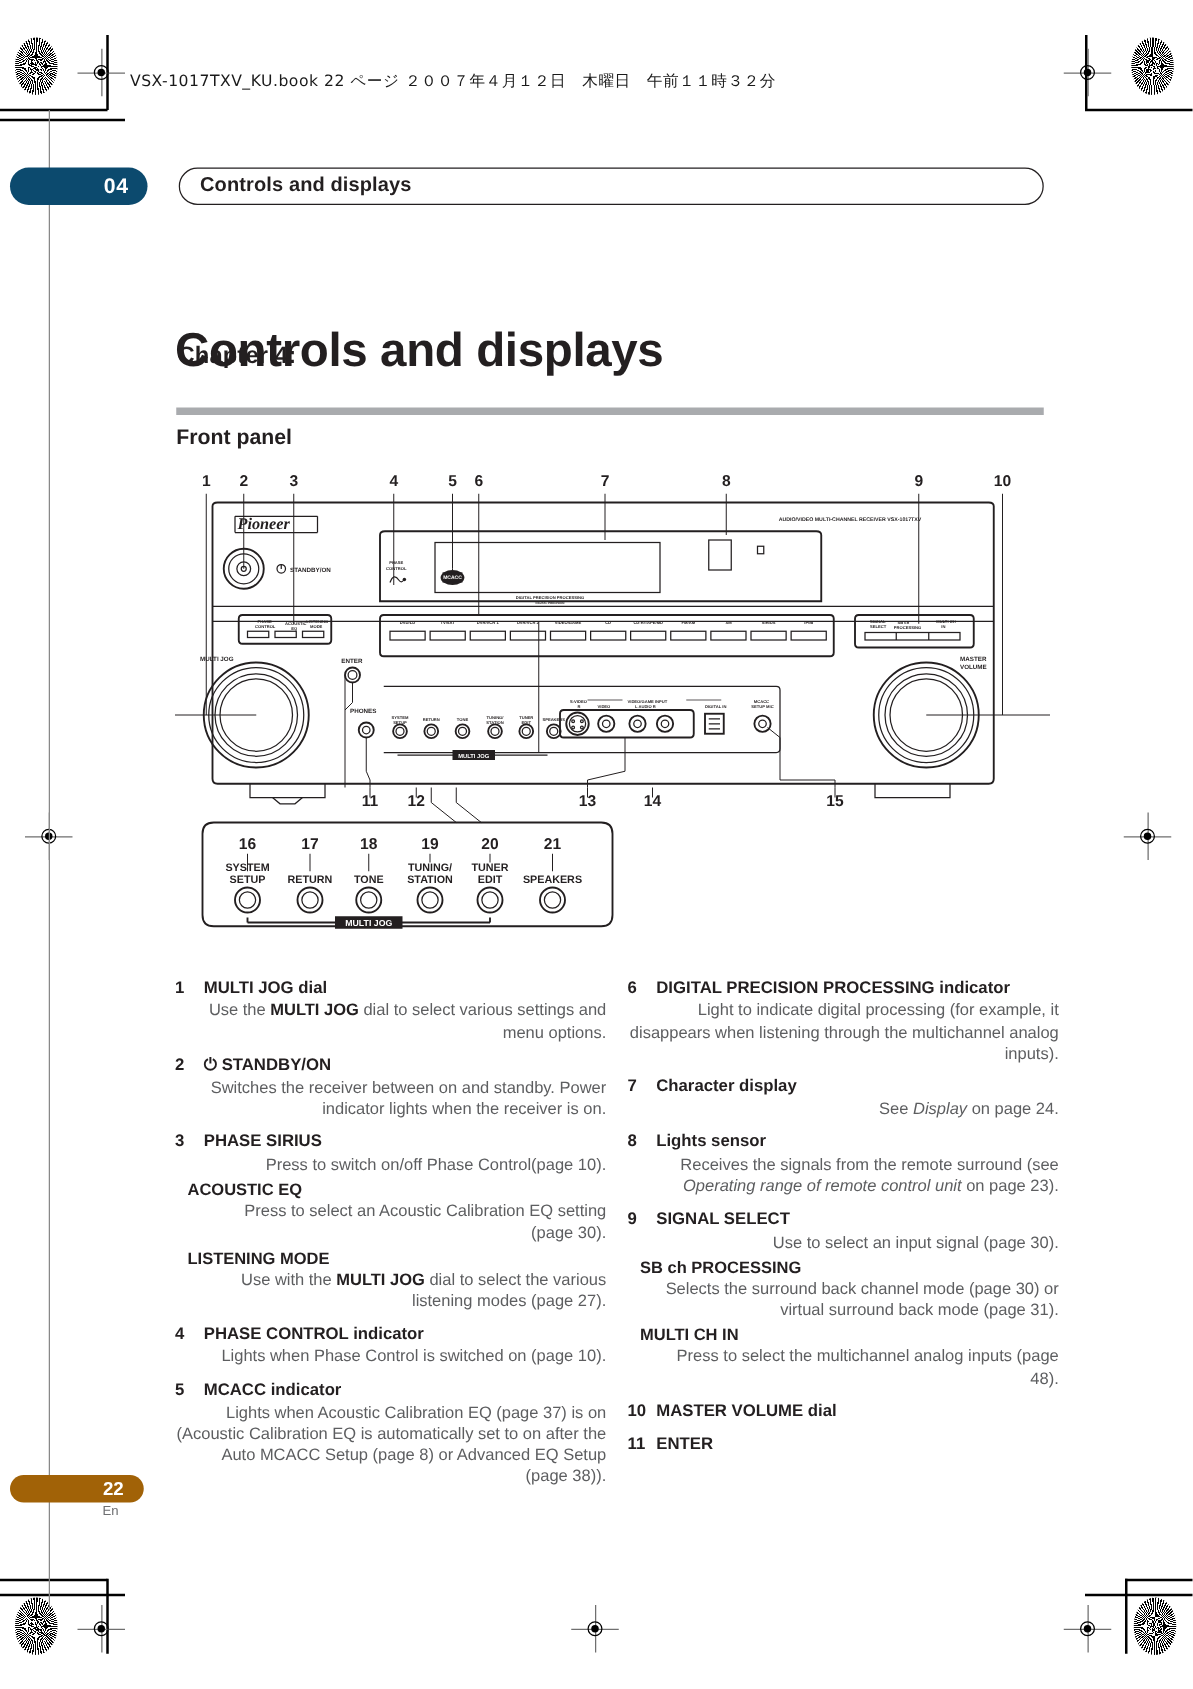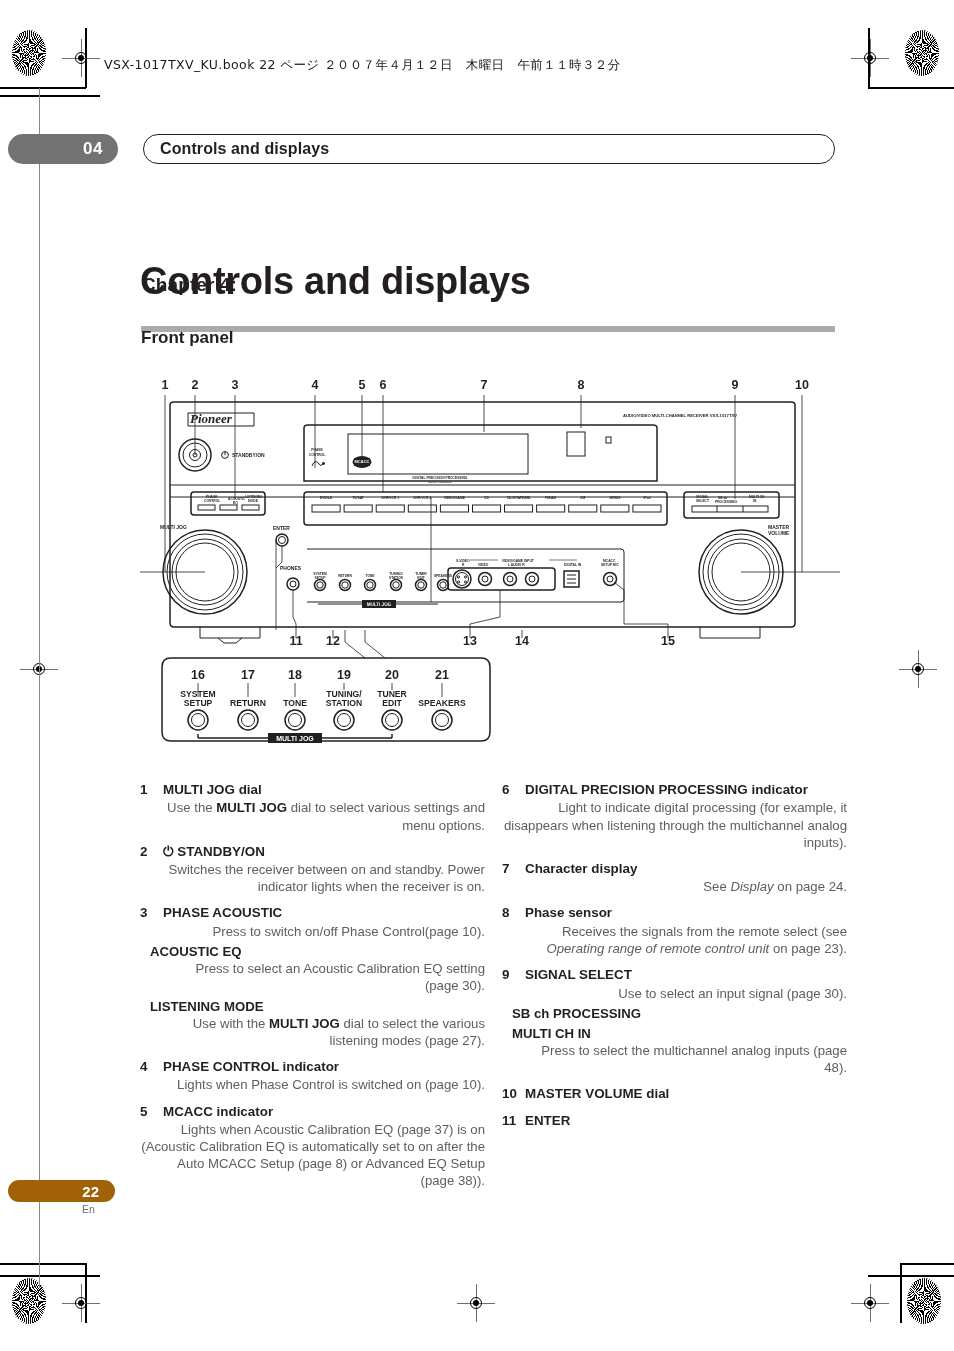--- a/index.html
+++ b/index.html
@@ -78,21 +78,21 @@
     font-family: "DejaVu Sans", sans-serif;
   }
 
   
   .chapter-tab {
     position: absolute;
     left: 8px;
     top: 134px;
     width: 110px;
     height: 30px;
-    background: #737373;
+    background: #0c4a6e;
     border-radius: 15px;
     color: #ffffff;
     font-weight: bold;
     font-size: 17px;
     display: flex;
     align-items: center;
     justify-content: flex-end;
     padding-right: 15px;
     box-sizing: border-box;
     letter-spacing: 0.5px;
@@ -138,21 +138,21 @@
     position: absolute;
     left: 141px;
     top: 326px;
     width: 694px;
     height: 6px;
     background: #a9abae;
   }
   .section-title {
     position: absolute;
     left: 141px;
-    top: 328px;
+    top: 340px;
     font-size: 17px;
     font-weight: bold;
   }
 
   
   .figure {
     position: absolute;
     left: 140px;
     top: 372px;
     width: 700px;
@@ -620,21 +620,21 @@
     <div class="item">
       <div class="item-head">
         <span class="item-num">2</span>
         <span class="item-title">⏻ STANDBY/ON</span>
       </div>
       <div class="para"><span>Switches the receiver between on and standby. Power indicator lights when the receiver is on.</span></div>
     </div>
     <div class="item">
       <div class="item-head">
         <span class="item-num">3</span>
-        <span class="item-title">PHASE ACOUSTIC</span>
+        <span class="item-title">PHASE SIRIUS</span>
       </div>
       <div class="para ind"><span>Press to switch on/off Phase Control(page 10).</span></div>
       <div class="subhead">ACOUSTIC EQ</div>
       <div class="para ind"><span>Press to select an Acoustic Calibration EQ setting (page 30).</span></div>
       <div class="subhead">LISTENING MODE</div>
       <div class="para ind"><span>Use with the </span><span class="b">MULTI JOG</span><span> dial to select the various listening modes (page 27).</span></div>
     </div>
     <div class="item">
       <div class="item-head">
         <span class="item-num">4</span>
@@ -661,31 +661,32 @@
     <div class="item">
       <div class="item-head">
         <span class="item-num">7</span>
         <span class="item-title">Character display</span>
       </div>
       <div class="para"><span>See </span><span class="i">Display</span><span> on page 24.</span></div>
     </div>
     <div class="item">
       <div class="item-head">
         <span class="item-num">8</span>
-        <span class="item-title">Phase sensor</span>
-      </div>
-      <div class="para"><span>Receives the signals from the remote select (see </span><span class="i">Operating range of remote control unit</span><span> on page 23).</span></div>
+        <span class="item-title">Lights sensor</span>
+      </div>
+      <div class="para"><span>Receives the signals from the remote surround (see </span><span class="i">Operating range of remote control unit</span><span> on page 23).</span></div>
     </div>
     <div class="item">
       <div class="item-head">
         <span class="item-num">9</span>
         <span class="item-title">SIGNAL SELECT</span>
       </div>
       <div class="para ind"><span>Use to select an input signal (page 30).</span></div>
       <div class="subhead">SB ch PROCESSING</div>
+      <div class="para ind"><span>Selects the surround back channel mode (page 30) or virtual surround back mode (page 31).</span></div>
       <div class="subhead">MULTI CH IN</div>
       <div class="para ind"><span>Press to select the multichannel analog inputs (page 48).</span></div>
     </div>
     <div class="item">
       <div class="item-head">
         <span class="item-num">10</span>
         <span class="item-title">MASTER VOLUME dial</span>
       </div>
     </div>
     <div class="item">

